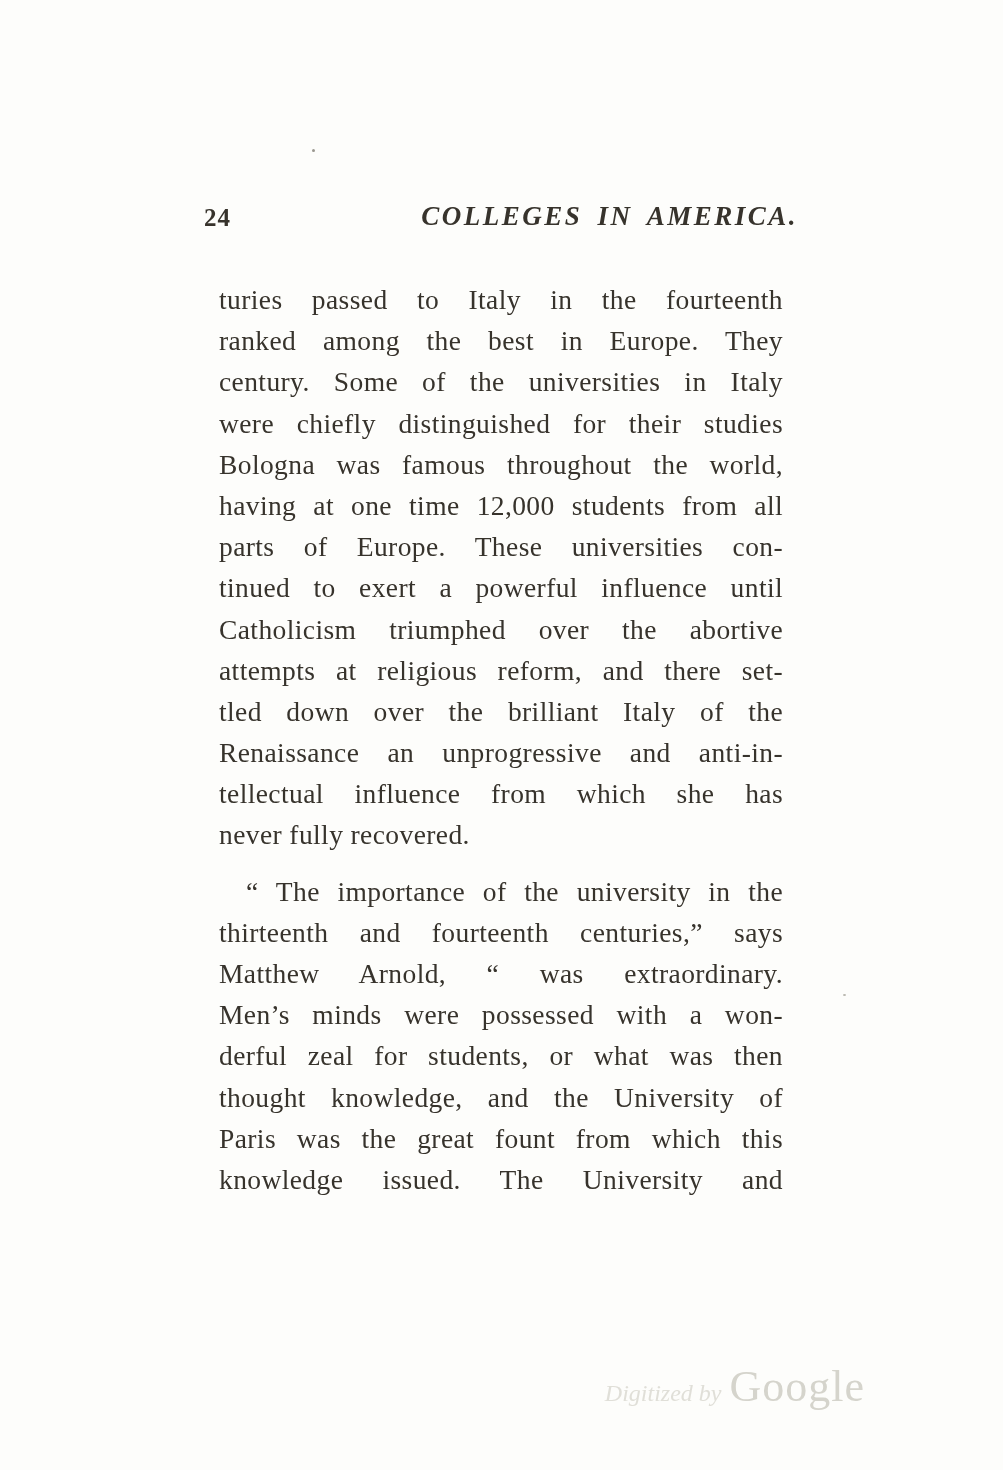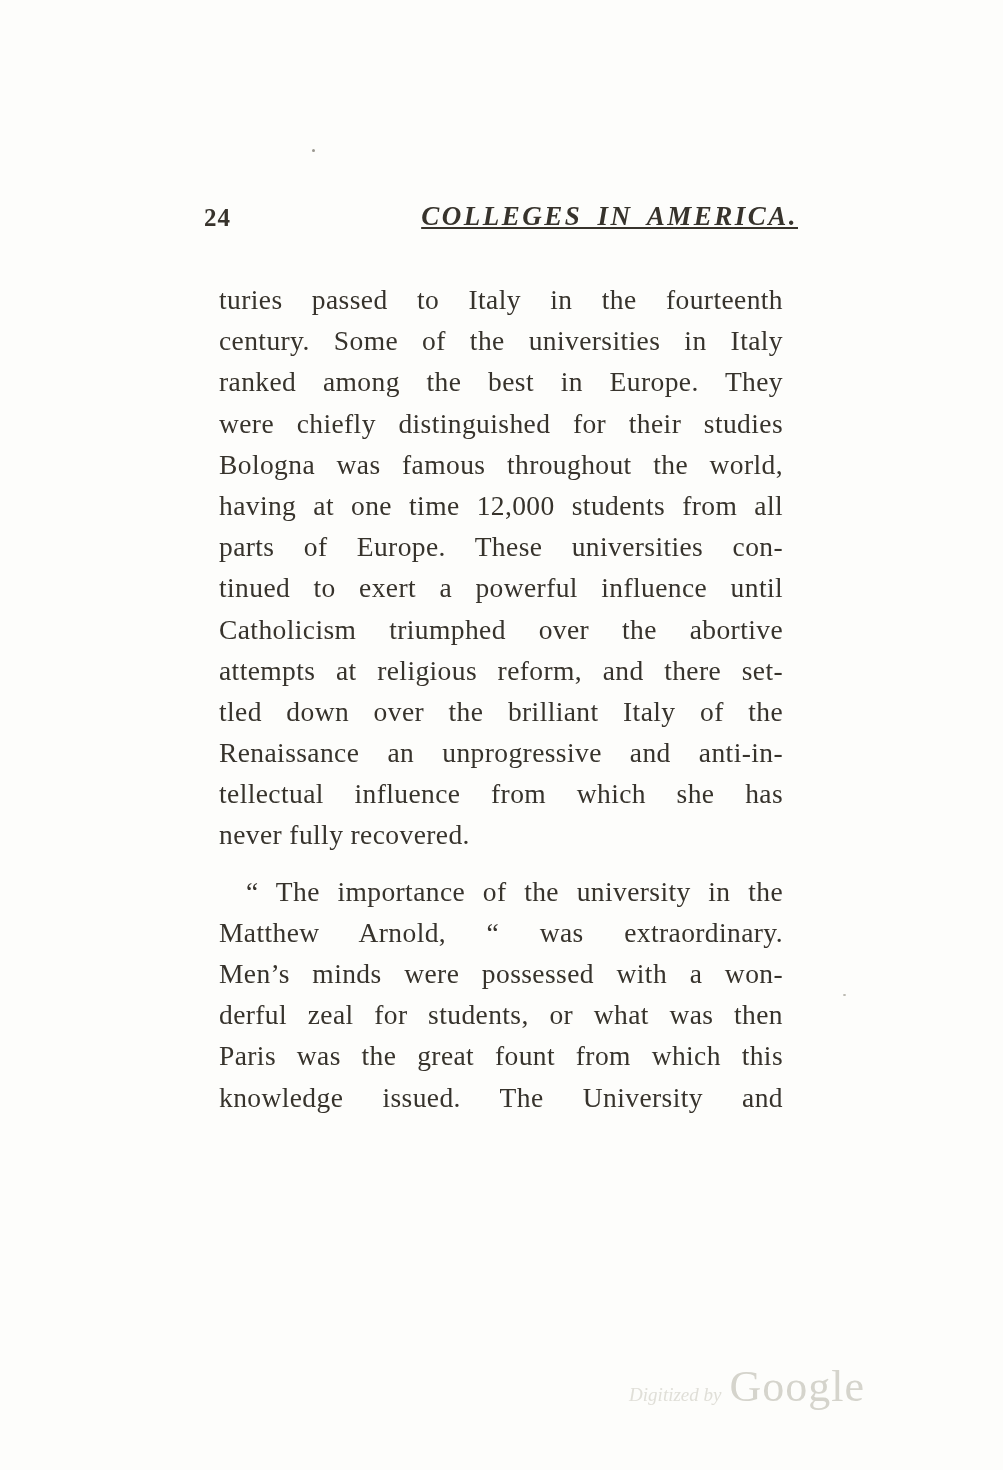--- a/index.html
+++ b/index.html
@@ -37,21 +37,20 @@
     height: 2px;
     border-radius: 50%;
     background: #b9b6ae;
   }
   .header-row {
     position: absolute;
     top: 201px;
     left: 204px;
     width: 594px;
     height: 34px;
-    text-decoration: underline;
   }
   .page-number {
     position: absolute;
     left: 0;
     top: 3px;
     font-size: 25px;
     font-weight: bold;
     letter-spacing: 1px;
   }
   .running-title {
@@ -88,21 +87,21 @@
   .watermark {
     position: absolute;
     right: 138px;
     bottom: 58px;
     white-space: nowrap;
     color: #d9d8d1;
     filter: blur(0.4px);
     user-select: none;
   }
   .wm-prefix {
-    font-size: 19px;
+    font-size: 24px;
     font-style: italic;
     margin-right: 8px;
     color: #e0dfd8;
   }
   .wm-brand {
     font-size: 44px;
     color: #d5d4cc;
     letter-spacing: 1px;
   }
 </style>
@@ -115,39 +114,41 @@
   <div class="scan-speck2"></div>
 
   <div class="header-row">
     <span class="page-number">24</span>
     <span class="running-title">COLLEGES IN AMERICA.</span>
   </div>
 
   <div class="text-block">
     <div class="para">
         <div class="line">turies passed to Italy in the fourteenth</div>
+        <div class="line">ranked among the best in Europe.  They</div>
         <div class="line">century.  Some of the universities in Italy</div>
-        <div class="line">ranked among the best in Europe.  They</div>
         <div class="line">were chiefly distinguished for their studies</div>
         <div class="line">Bologna was famous throughout the world,</div>
         <div class="line">having at one time 12,000 students from all</div>
         <div class="line">parts of Europe.  These universities con-</div>
         <div class="line">tinued to exert a powerful influence until</div>
         <div class="line">Catholicism triumphed over the abortive</div>
         <div class="line">attempts at religious reform, and there set-</div>
         <div class="line">tled down over the brilliant Italy of the</div>
         <div class="line">Renaissance an unprogressive and anti-in-</div>
         <div class="line">tellectual influence from which she has</div>
         <div class="line last">never fully recovered.</div>
       </div>
     <div class="para">
         <div class="line indent">“ The importance of the university in the</div>
+        <div class="line">thirteenth and fourteenth centuries,” says</div>
         <div class="line">Matthew Arnold, “ was extraordinary.</div>
         <div class="line">Men’s minds were possessed with a won-</div>
         <div class="line">derful zeal for students, or what was then</div>
+        <div class="line">thought knowledge, and the University of</div>
         <div class="line">Paris was the great fount from which this</div>
         <div class="line">knowledge issued.  The University and</div>
       </div>
   </div>
 
   <div class="watermark">
     <span class="wm-prefix">Digitized by</span><span class="wm-brand">Google</span>
   </div>
 
 </div>

